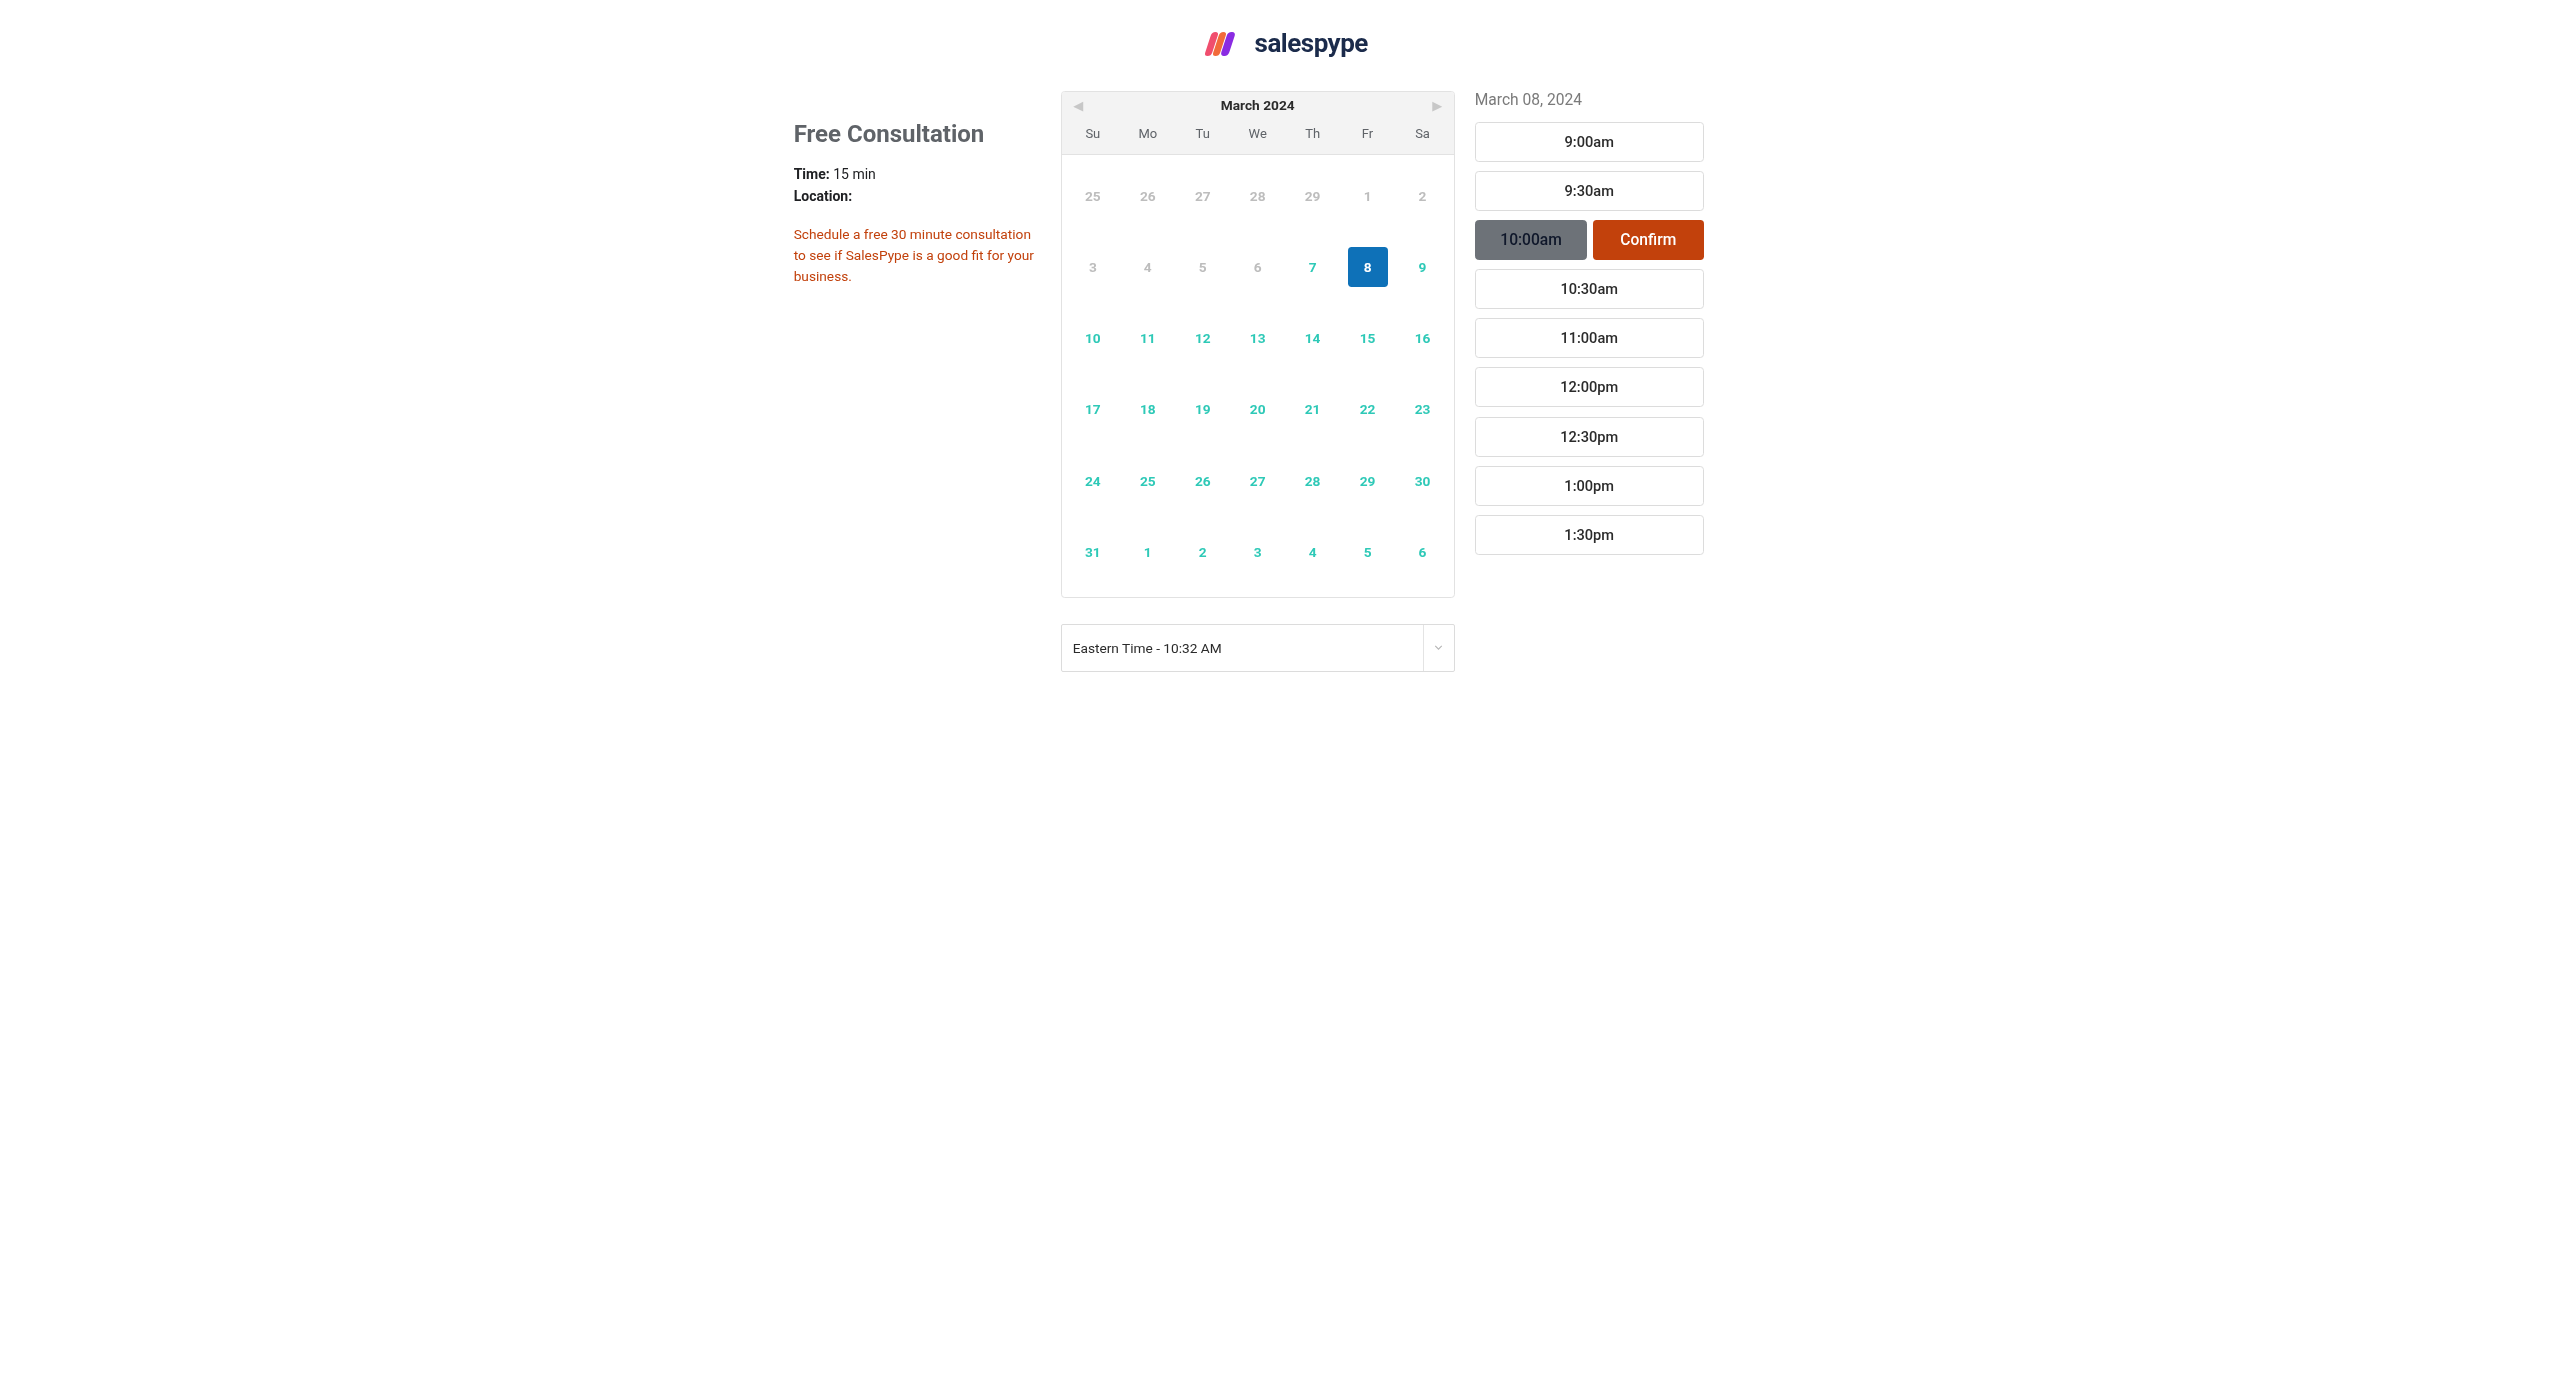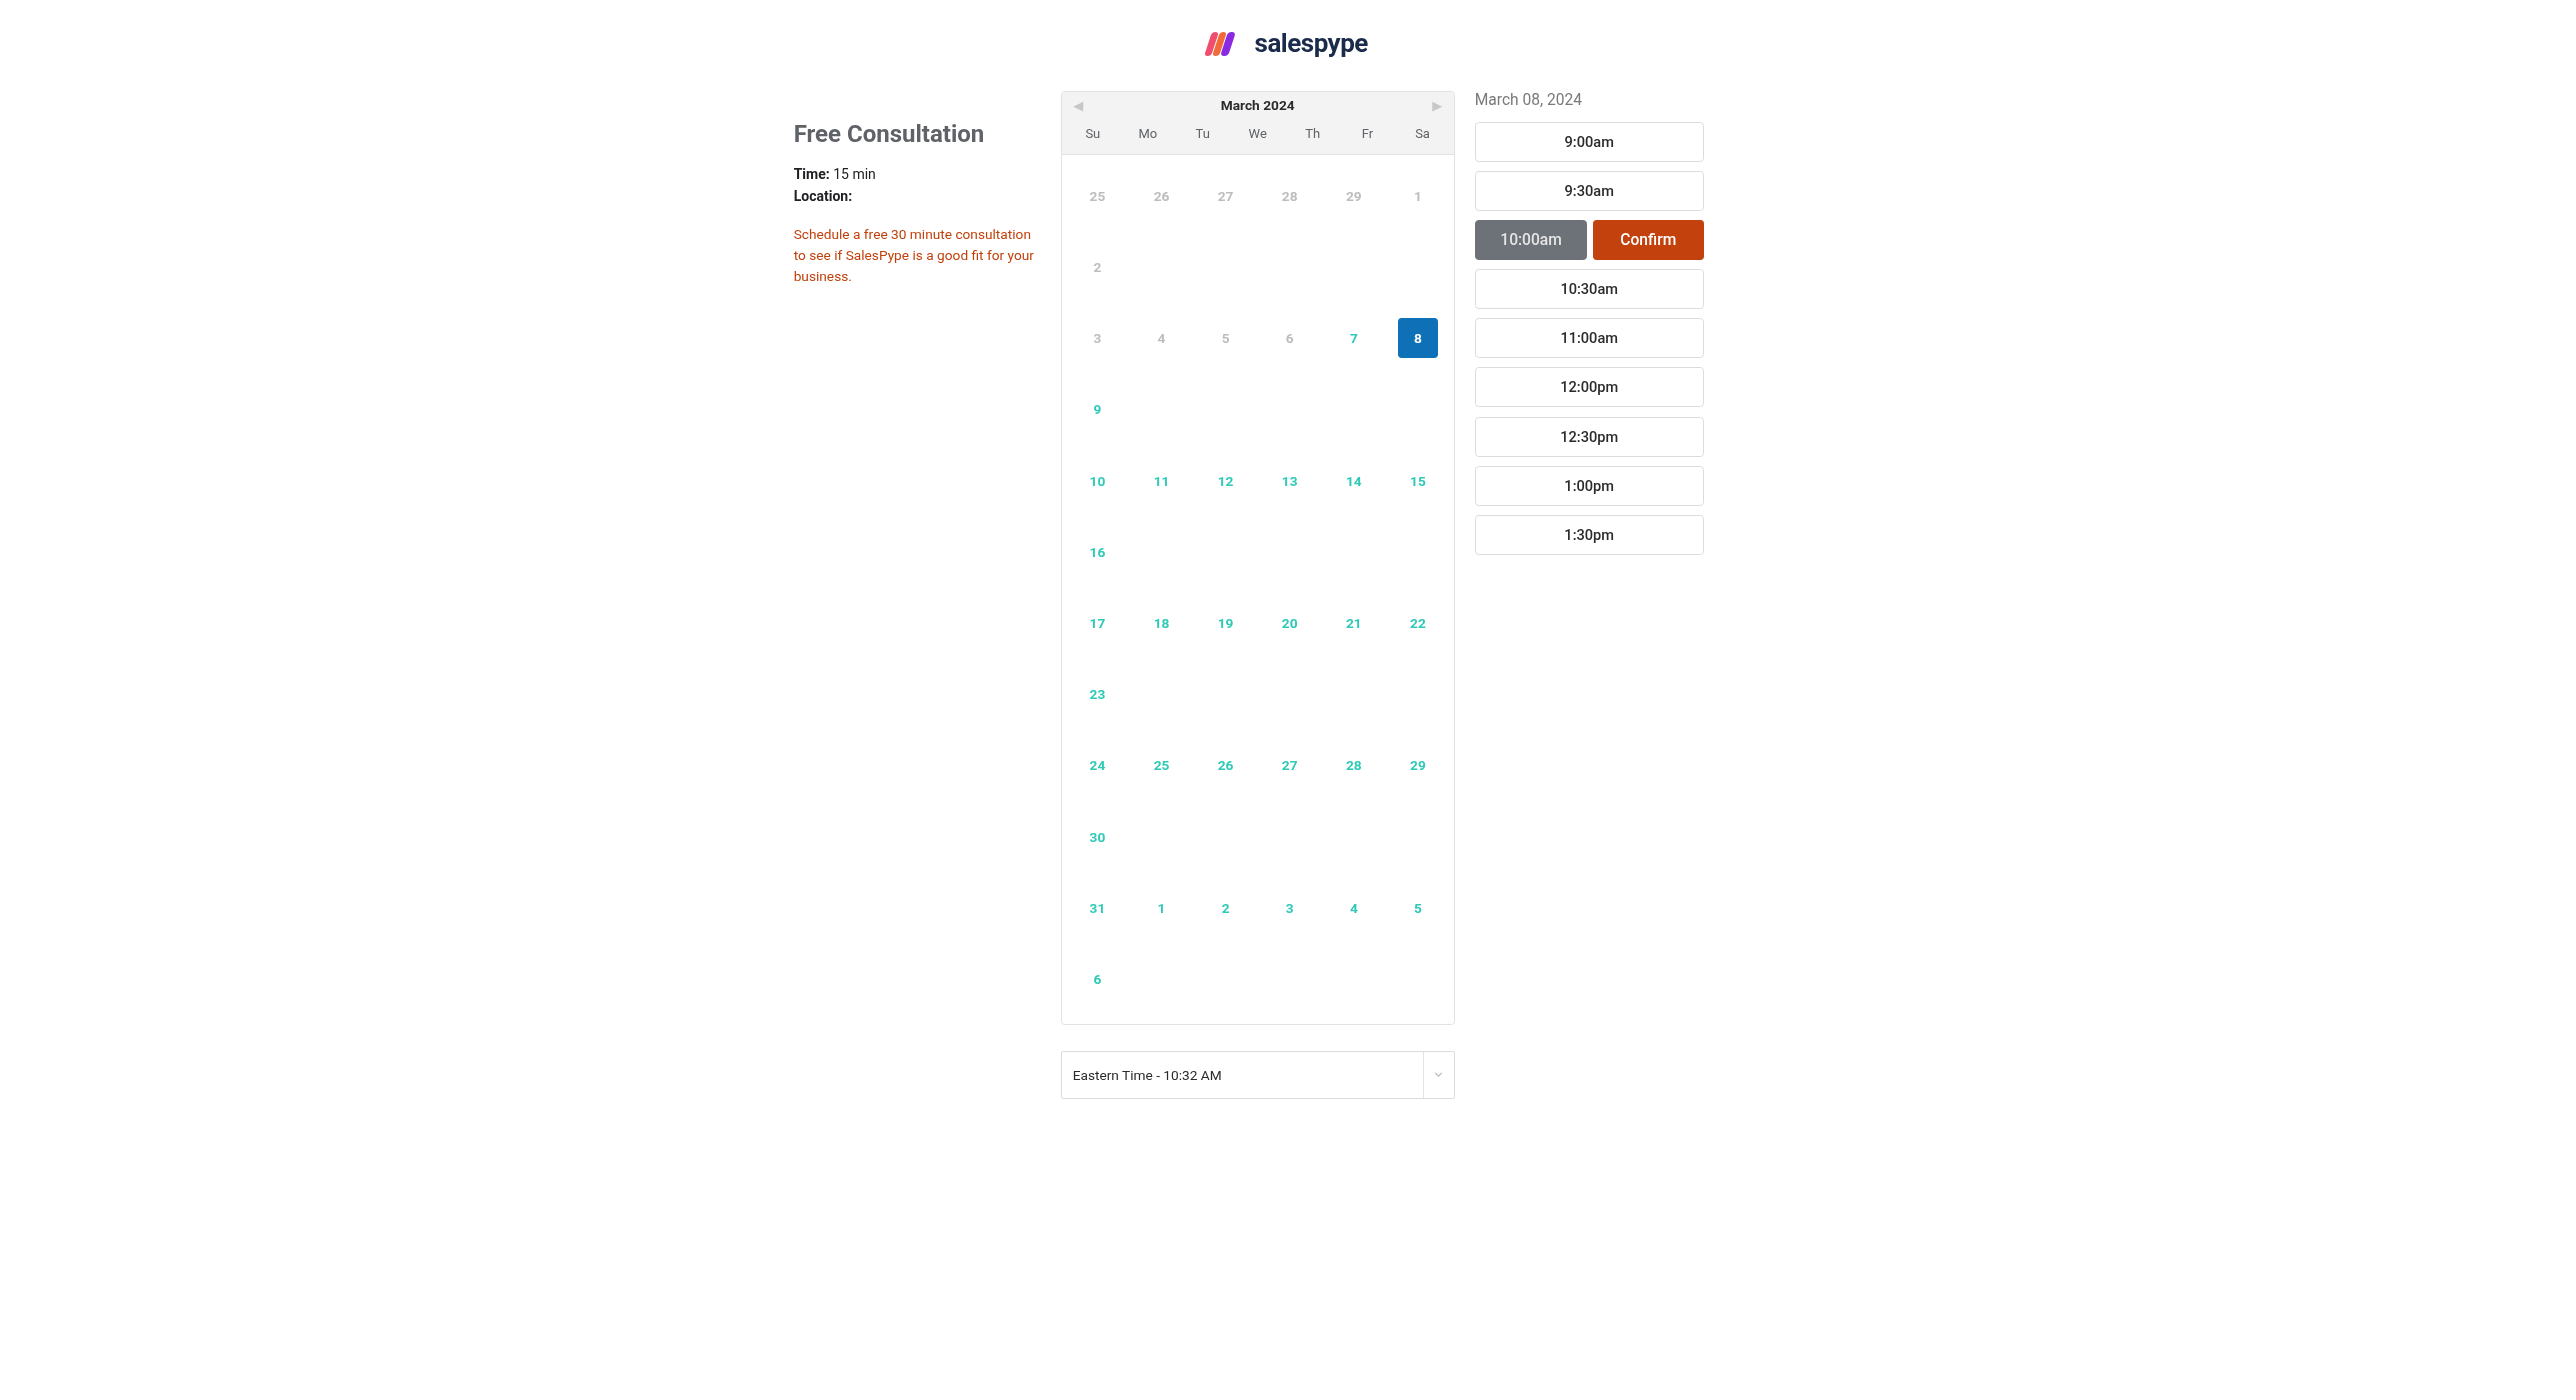--- a/index.html
+++ b/index.html
@@ -119,21 +119,21 @@
   }
   .cal-dow div {
     font-size: 13px;
     color: #5f6368;
   }
   .cal-body {
     padding: 5.5px 3.7px 9.2px 3.7px;
   }
   .cal-week {
     display: grid;
-    grid-template-columns: repeat(6, 1fr);
+    grid-template-columns: repeat(7, 1fr);
     text-align: center;
   }
   .cal-day {
     font-size: 13.7px;
     font-weight: 700;
     padding: 15.6px 0 15.6px 0;
     display: flex;
     align-items: center;
     justify-content: center;
     position: relative;
@@ -210,21 +210,21 @@
     align-items: center;
     justify-content: center;
     font-size: 14.6px;
     color: #2b2b2b;
     font-weight: 500;
     cursor: pointer;
   }
   .slot-btn.selected {
     background: #6d7278;
     border-color: #6d7278;
-    color: #e5e5e5;
+    color: #0f172a;
     font-size: 15.6px;
   }
   .confirm-btn {
     flex: 1;
     background: #c2410c;
     color: #fff;
     border: none;
     border-radius: 3.7px;
     height: 40px;
     display: flex;

